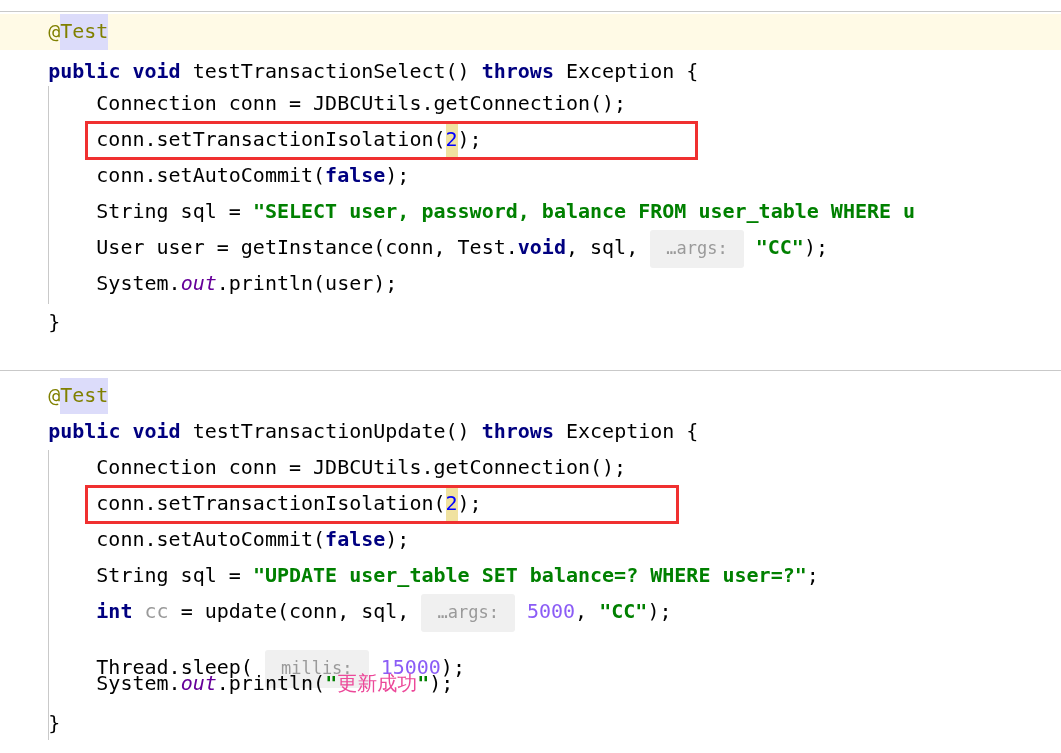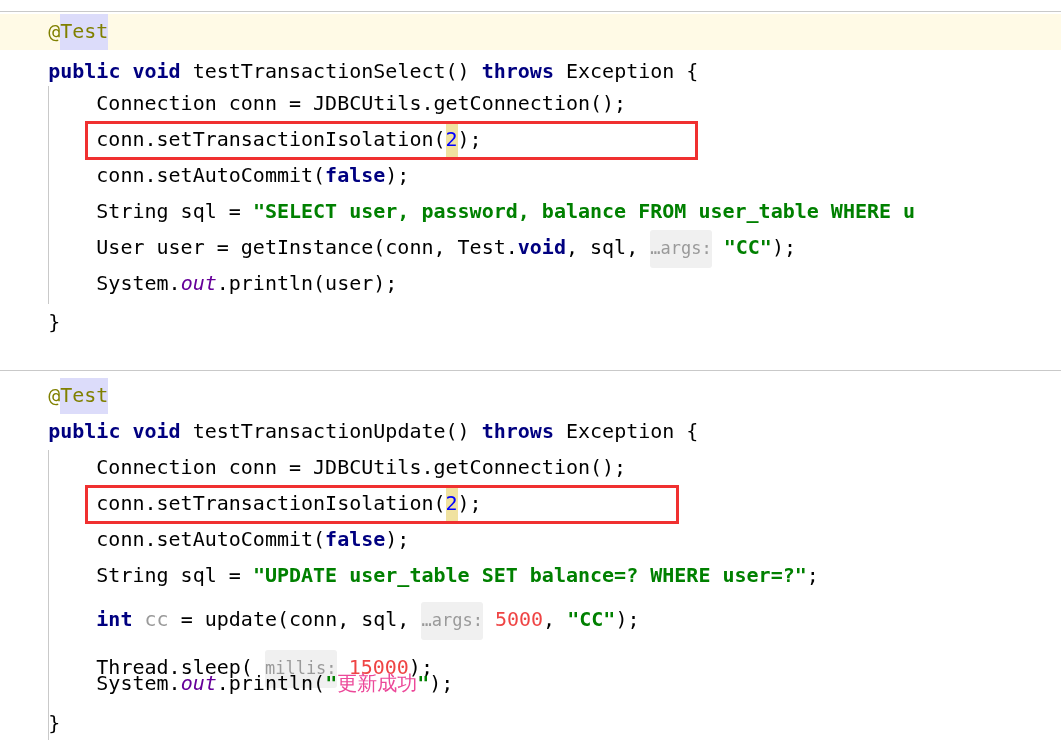--- a/index.html
+++ b/index.html
@@ -35,26 +35,26 @@
   }
   .code{display:inline-block;}
 
   
   .kw      {color:#000080;font-weight:bold;}
   .plain   {color:#000000;}
   .anno    {color:#808000;}
   .anno-hl {color:#808000;background:#dcdcfa;}
   .str     {color:#008000;font-weight:bold;}
   .str-cn  {color:#ec4899;font-weight:normal;}
-  .num     {color:#ef4444;}
+  .num     {color:#8b5cf6;}
   .num-hl  {color:#0000ff;background:#f0e2a0;}
   .static-it{color:#000000;}
   .field-it{color:#660099;font-style:italic;font-weight:normal;}
-  .gray    {color:#9a9a9a;margin-top:8px;}
-  .hint    {color:#9a9a9a;background:#f0f0f0;border-radius:3px;padding:1px 0;font-size:17px;}
+  .gray    {color:#9a9a9a;}
+  .hint    {color:#9a9a9a;background:#f0f0f0;border-radius:3px;padding:1px 16px;font-size:17px;}
 
   
   .redbox{position:absolute;border:3px solid #f03030;box-sizing:border-box;background:transparent;}
 </style>
 </head>
 <body>
 
 <div class="editor">
   <div id="decor-layer">
       <div class="caret-band" style="top: 14px; height: 36px; background: rgb(255, 250, 230);"></div>

